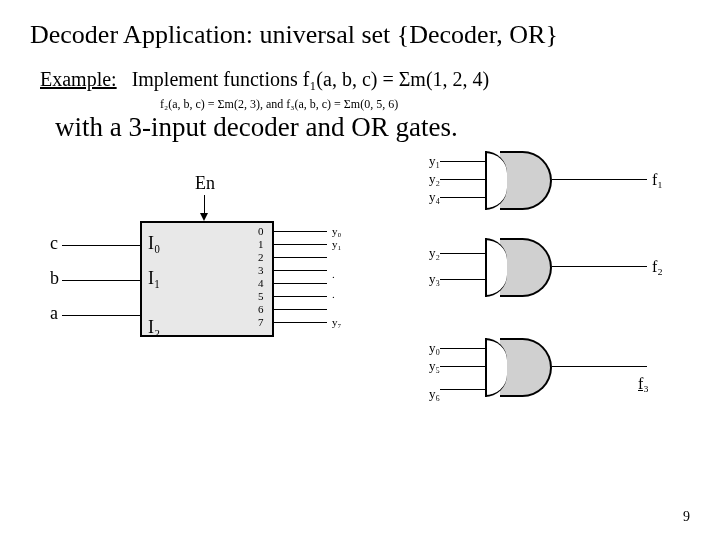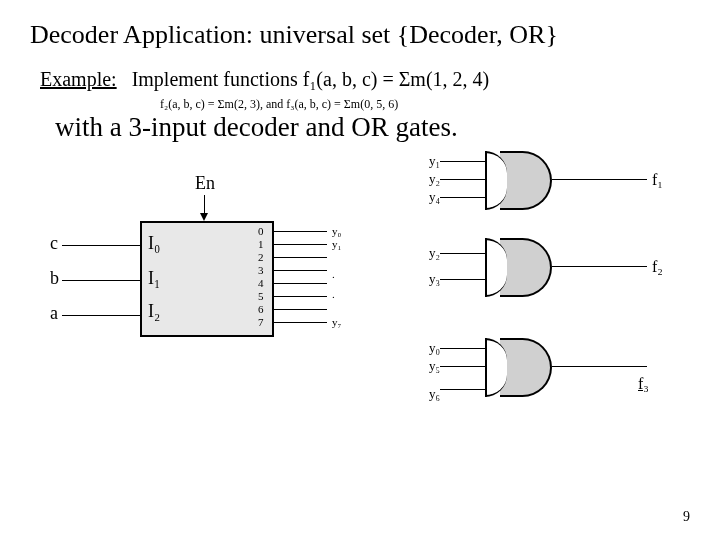--- a/index.html
+++ b/index.html
@@ -143,21 +143,21 @@
 
   <div class="input-label" style="left:20px; top:80px;">c</div>
   <div class="wire" style="left:32px; top:92px; width:78px; height:1px;"></div>
   <div class="input-label" style="left:20px; top:115px;">b</div>
   <div class="wire" style="left:32px; top:127px; width:78px; height:1px;"></div>
   <div class="input-label" style="left:20px; top:150px;">a</div>
   <div class="wire" style="left:32px; top:162px; width:78px; height:1px;"></div>
 
   <div class="input-label" style="left:118px; top:80px;">I₀</div>
   <div class="input-label" style="left:118px; top:115px;">I₁</div>
-  <div class="input-label" style="left:118px; top:148px;">I₂</div>
+  <div class="input-label" style="left:118px; top:164px;">I₂</div>
 
   <div class="decoder-num" style="left:228px; top:72px;">0</div>
   <div class="decoder-num" style="left:228px; top:85px;">1</div>
   <div class="decoder-num" style="left:228px; top:98px;">2</div>
   <div class="decoder-num" style="left:228px; top:111px;">3</div>
   <div class="decoder-num" style="left:228px; top:124px;">4</div>
   <div class="decoder-num" style="left:228px; top:137px;">5</div>
   <div class="decoder-num" style="left:228px; top:150px;">6</div>
   <div class="decoder-num" style="left:228px; top:163px;">7</div>
 

